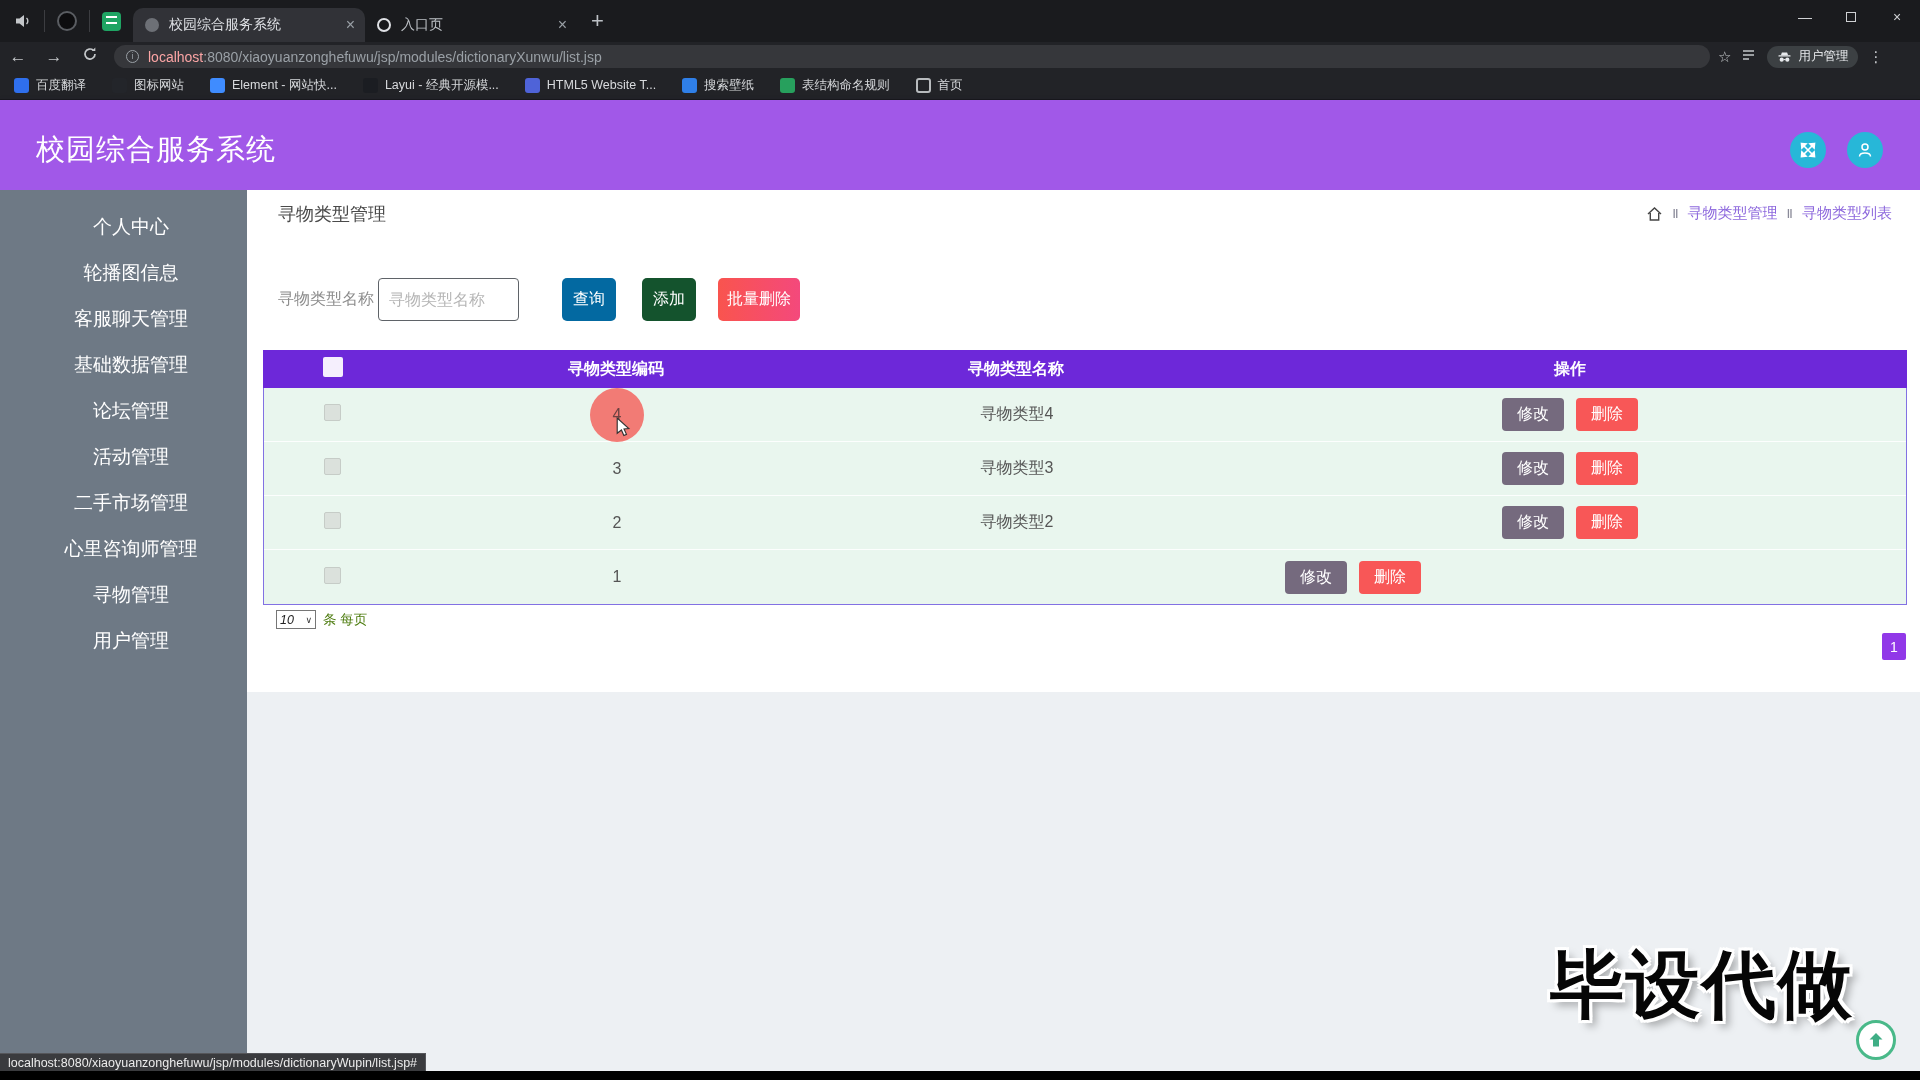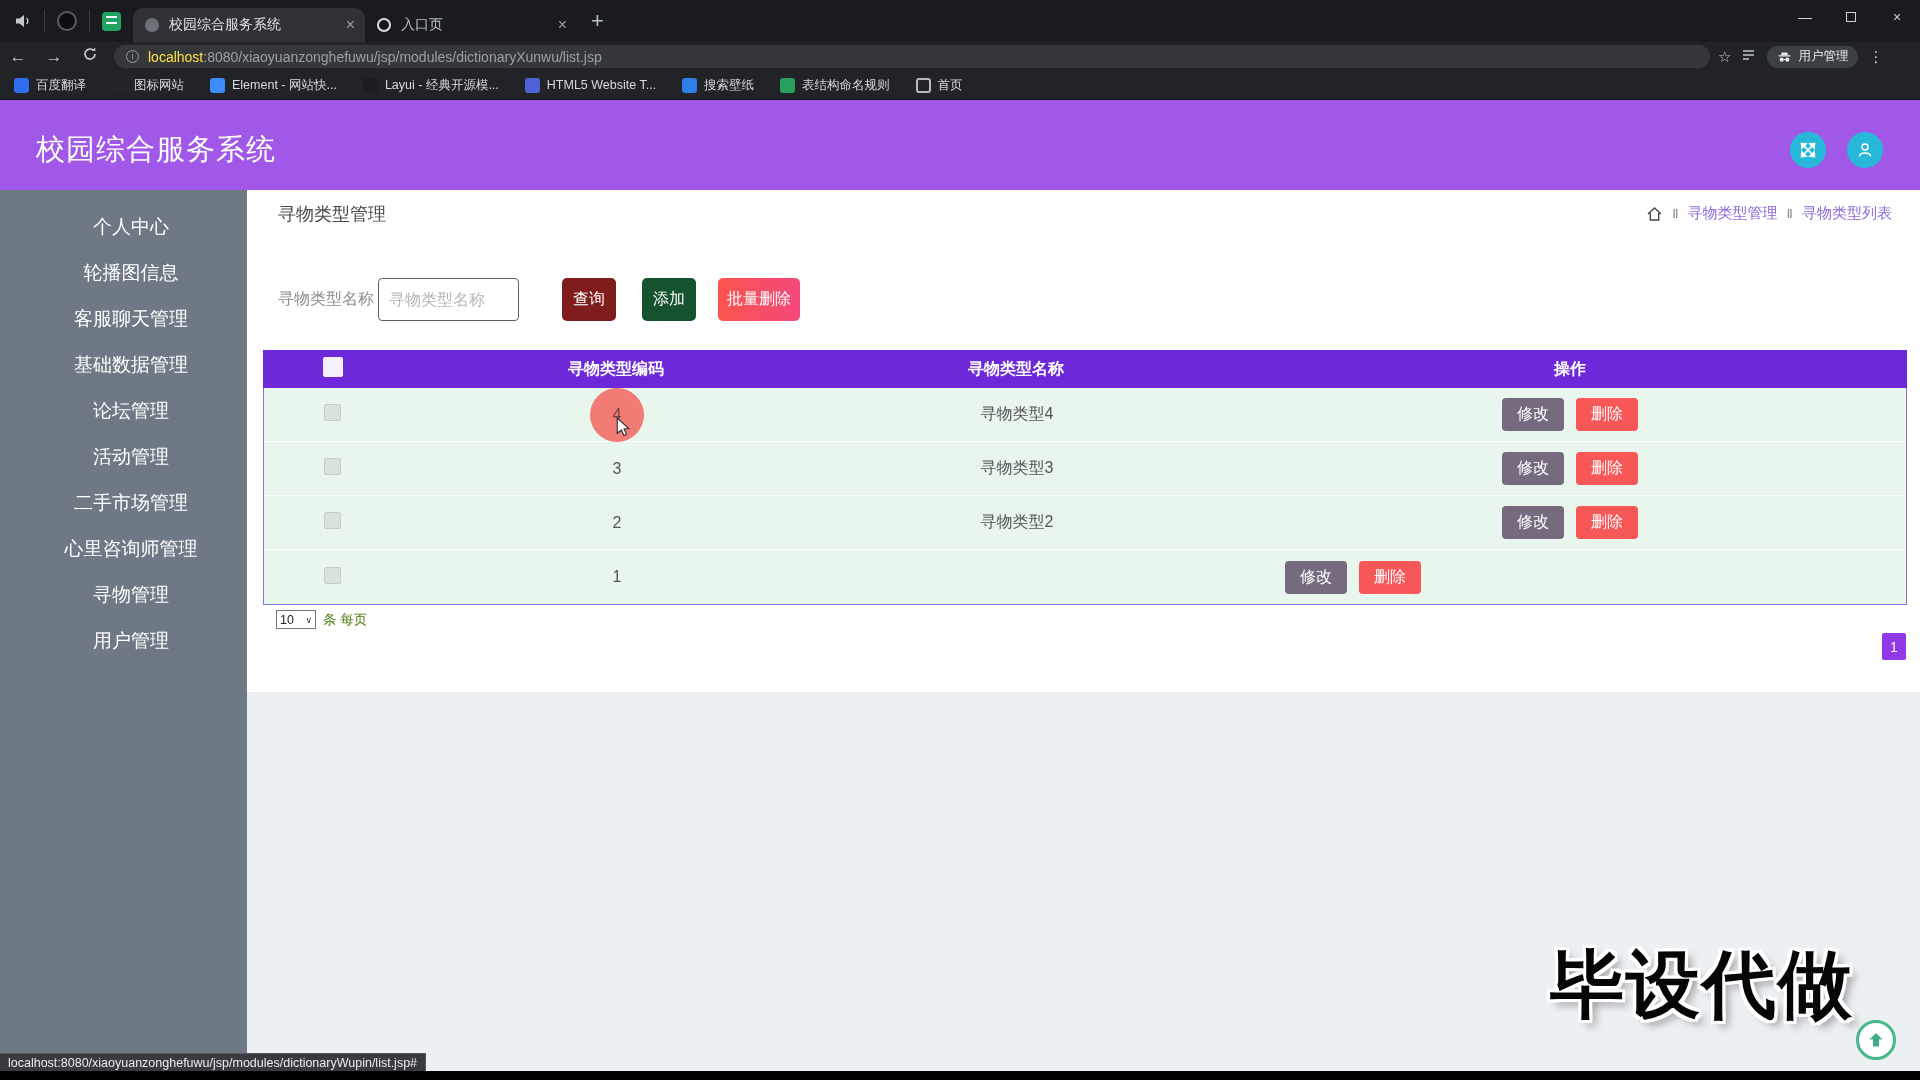--- a/index.html
+++ b/index.html
@@ -28,21 +28,21 @@
   .winctl { position:absolute; right:0; top:0; height:34px; display:flex; align-items:center; }
   .winctl span { width:46px; text-align:center; color:#cfd1d4; font-size:14px; }
   .wc-max { position:relative; }
   .wc-max i { display:inline-block; width:10px; height:10px; border:1.5px solid #cfd1d4; }
 
   .addrbar { position:absolute; left:0; top:42px; width:1920px; height:29px; background:#222327; display:flex; align-items:center; }
   .nav-ic { color:#c4c7ca; font-size:17px; width:36px; text-align:center; }
   .urlpill { height:23px; width:1596px; margin-left:6px; background:#36373b; border-radius:12px; display:flex; align-items:center; padding:0 12px; }
   .info-i { width:13px; height:13px; border:1.3px solid #9aa0a6; border-radius:50%; color:#9aa0a6; font-size:9px; line-height:11px; text-align:center; font-style:normal; flex:none; }
   .url-text { font-size:14px; margin-left:9px; white-space:nowrap; }
-  .url-text .host { color:#fde047; }
+  .url-text .host { color:#fca5a5; }
   .url-text .rest { color:#9aa0a6; }
   .addr-right { display:flex; align-items:center; margin-left:8px; gap:10px; }
   .star { color:#c4c7ca; font-size:15px; }
   .incog { height:22px; background:#3c4043; border-radius:11px; display:flex; align-items:center; padding:0 10px; gap:6px; }
   .incog span { color:#e8eaed; font-size:12.5px; }
   .dots { color:#c4c7ca; font-size:15px; letter-spacing:0; }
 
   .bookmarks { position:absolute; left:0; top:71px; width:1920px; height:29px; background:#222327; display:flex; align-items:center; padding-left:14px; gap:26px; border-bottom:1px solid #17181a; }
   .bm { display:flex; align-items:center; gap:7px; }
   .bm .bi { width:15px; height:15px; border-radius:3px; flex:none; }
@@ -68,21 +68,21 @@
   .page-title { position:absolute; left:278px; top:202px; font-size:18px; color:#4a4a4a; }
   .breadcrumb { position:absolute; right:28px; top:204px; display:flex; align-items:center; gap:9px; }
   .breadcrumb .sep { color:#8a8a99; font-size:13px; }
   .breadcrumb a { color:#8d68dd; font-size:15px; text-decoration:none; }
 
   .search-row { position:absolute; left:278px; top:278px; height:43px; display:flex; align-items:center; }
   .search-label { font-size:16px; color:#8c8c8c; }
   .search-input { width:141px; height:43px; margin-left:4px; border:1.5px solid #5f6368; border-radius:4px; font-size:16px; padding:0 10px; color:#333; outline:none; font-family:inherit; }
   .search-input::placeholder { color:#b5b5b5; }
   .btn { height:43px; border:none; border-radius:5px; color:#fff; font-size:16px; font-family:inherit; cursor:pointer; }
-  .btn-query { width:54px; margin-left:43px; background:#7f1d1d; }
+  .btn-query { width:54px; margin-left:43px; background:#0369a1; }
   .btn-add { width:54px; margin-left:26px; background:#14532d; }
   .btn-batch { width:82px; margin-left:22px; background:linear-gradient(90deg,#f9544e,#f4497c); }
 
   
   .dtable { position:absolute; left:263px; top:351px; width:1644px; border:1px solid #8271e3; border-top:none; }
   .thead { height:38px; background:#6d28d9; display:flex; align-items:center; margin:-1px -1px 0 -1px; }
   .thead > div { color:#fff; font-size:16px; font-weight:bold; text-align:center; }
   .col-cb { width:170px; padding-left:60px; text-align:left !important; }
   .col-code { width:366px; }
   .col-name { width:434px; }
@@ -99,21 +99,21 @@
   .rbtn-edit { background:#756a7e; }
   .rbtn-del { background:#f85757; }
   .hl-red { position:absolute; left:50%; top:50%; transform:translate(-50%,-50%); width:54px; height:54px; border-radius:50%; background:#f2706a; opacity:.92; }
   .code-num { position:relative; z-index:2; }
   .row0 .code-num { color:#6e4242; }
   .hl-green { position:absolute; left:66px; top:50%; transform:translateY(-50%); width:38px; height:38px; border-radius:50%; background:rgba(118,209,174,.45); }
   .cursor-svg { position:absolute; left:50%; top:50%; margin:2px 0 0 -2px; z-index:3; }
 
   
   .perpage { position:absolute; left:276px; top:610px; display:flex; align-items:center; }
-  .pp-select { width:40px; height:19px; border:1px solid #767676; background:#fff; font-size:12.5px; color:#222; display:flex; align-items:center; justify-content:space-between; padding:0 3px; }
+  .pp-select { width:40px; height:19px; border:1px solid #767676; background:#fff; font-size:12.5px; color:#222; display:flex; align-items:center; justify-content:space-between; padding:0 3px;font-style:italic; }
   .pp-select .v { }
   .pp-select .ar { font-size:9px; color:#333; }
   .pp-label { font-size:13.5px; color:#4d7c0f; margin-left:7px; }
   .pager { position:absolute; left:1882px; top:633px; width:24px; height:27px; background:#9138e8; color:#fff; font-size:14px; display:flex; align-items:center; justify-content:center; border-radius:2px; }
 
   
   .watermark { position:absolute; left:1550px; top:936px; font-size:74px; font-weight:bold; color:#060606; letter-spacing:2px; white-space:nowrap;
     text-shadow:-3px -3px 0 #fff,3px -3px 0 #fff,-3px 3px 0 #fff,3px 3px 0 #fff,0 -3px 0 #fff,0 3px 0 #fff,-3px 0 0 #fff,3px 0 0 #fff, 6px 6px 8px rgba(0,0,0,.35); }
   .backtop { position:absolute; left:1856px; top:1020px; width:40px; height:40px; border-radius:50%; background:#fff; border:3px solid #49b989; display:flex; align-items:center; justify-content:center; }
   .statusbar { position:absolute; left:0; top:1053px; height:19px; background:#3a3b3e; border:1px solid #55565a; border-left:none; display:inline-flex; align-items:center; padding:0 8px; }

